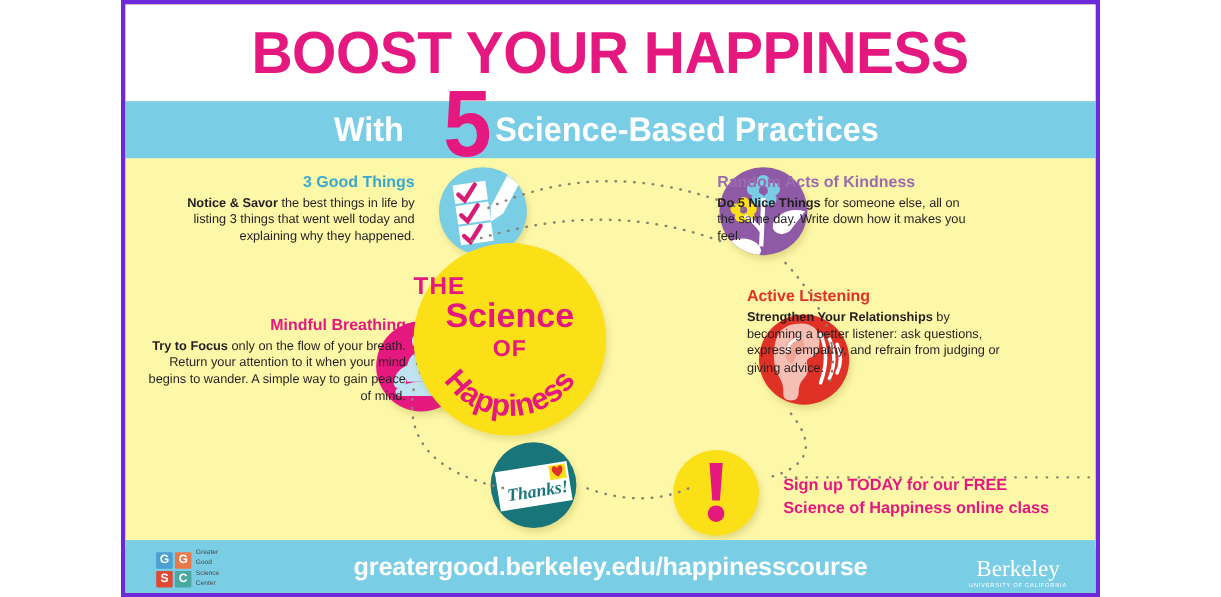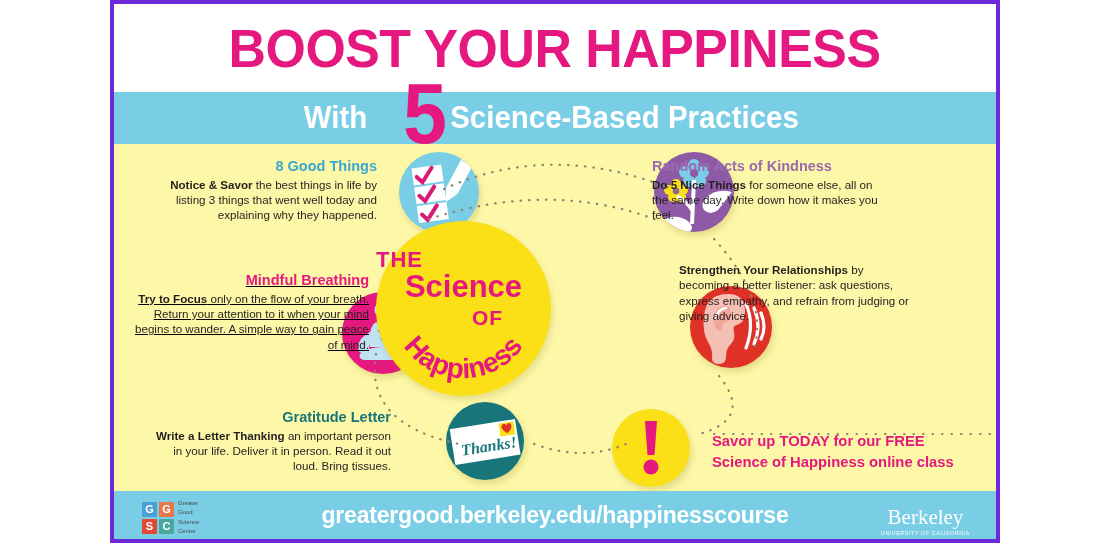--- a/index.html
+++ b/index.html
@@ -135,21 +135,20 @@
     color: #e5187f;
   }
   .cc-of {
     position: absolute;
     top: 85px; left: 0; width: 100%;
     text-align: center;
     font-weight: 700;
     font-size: 21px;
     color: #e5187f;
     letter-spacing: 1px;
-    margin-left: 24px;
   }
   .cc-happiness-svg {
     position: absolute;
     left: 0; top: 0;
     width: 175px; height: 175px;
   }
   .cc-happiness-svg text {
     font-family: "Liberation Sans", sans-serif;
     font-weight: 700;
     font-size: 28px;
@@ -184,21 +183,21 @@
     overflow: hidden;
   }
 
   
   #p-three-good { left: 28px;  top: 14px;  }
   #ic-three-good{ left: 285px; top: 8px; width: 80px; height: 80px; background:#79cde4; }
 
   #p-kindness   { left: 538px; top: 14px;  }
   #ic-kindness  { left: 540px; top: 8px;  width: 80px; height: 80px; background:#8e5aa5; }
 
-  #p-breathing  { left: 20px;  top: 128px; text-decoration: underline; }
+  #p-breathing  { left: 20px;  top: 144px; }
   #ic-breathing { left: 228px; top: 148px; width: 82px; height: 82px; background:#e5187f; }
 
   #p-listening  { left: 565px; top: 118px; }
   #ic-listening { left: 576px; top: 142px; width: 82px; height: 82px; background:#e03127; }
 
   #p-gratitude  { left: 42px;  top: 265px; }
   #ic-gratitude { left: 332px; top: 258px; width: 78px; height: 78px; background:#18767a; }
 
   #ic-cta { left: 498px; top: 265px; width: 78px; height: 78px; background:#fbdf17; }
   #cta-text {
@@ -329,21 +328,21 @@
             <path id="arcpath" d="M 18 104 A 72 72 0 0 0 157 104"></path>
           </defs>
           <text>
             <textPath href="#arcpath" startOffset="50%" text-anchor="middle">Happiness</textPath>
           </text>
         </svg>
       </div>
     </div>
 
     <div class="practice p-text align-right" id="p-three-good">
-      <div class="p-title" style="color:#3aa8d0">8 Good Things</div>
+      <div class="p-title" style="color:#3aa8d0">3 Good Things</div>
       <div class="p-body">
         <b>Notice &amp; Savor</b><span> the best things in life by listing 3 things that went well today and explaining why they happened.</span>
       </div>
     </div>
     <div class="icon-circle" id="ic-three-good">
       <svg viewBox="0 0 80 80" width="80" height="80">
         <g transform="rotate(-8 40 40)">
           <rect x="16" y="13" width="30" height="17" fill="#ffffff"></rect>
           <rect x="16" y="32" width="30" height="17" fill="#ffffff"></rect>
           <rect x="16" y="51" width="30" height="17" fill="#ffffff"></rect>
@@ -402,64 +401,59 @@
           <circle cx="41" cy="18" r="8.5"></circle>
           <path d="M41 27 q -11 2 -13 14 q -1 8 0 14 l26 0 q 1 -6 0 -14 q -2 -12 -13 -14 z"></path>
           <path d="M28 40 q -12 6 -12 16 q 0 5 5 5 q 5 0 6 -5 q 1 -7 5 -10 z"></path>
           <path d="M54 40 q 12 6 12 16 q 0 5 -5 5 q -5 0 -6 -5 q -1 -7 -5 -10 z"></path>
           <path d="M18 62 q 8 -7 23 -7 q 15 0 23 7 q 2 5 -4 6 l-38 0 q -6 -1 -4 -6 z"></path>
         </g>
       </svg>
     </div>
 
     <div class="practice p-text align-left" id="p-listening">
+      <div class="p-title" style="color:#e03127">Active Listening</div>
       <div class="p-body">
         <b>Strengthen Your Relationships</b><span> by becoming a better listener: ask questions, express empathy, and refrain from judging or giving advice.</span>
       </div>
     </div>
     <div class="icon-circle" id="ic-listening">
       <svg viewBox="0 0 82 82" width="82" height="82">
         <path d="M38 8 q -22 0 -24 22 q -2 16 4 26 q 5 8 4 16 q 0 6 7 6 q 7 0 7 -7
                  q 0 -8 4 -12 q 6 -6 4 -13 q -2 -6 3 -7 q 8 -2 8 -14 q 0 -17 -17 -17 z" fill="#f5bfb4"></path>
         <path d="M36 20 q -11 0 -12 12 q -1 9 4 12 q 4 2 4 -2 q 0 -5 4 -6 q 6 -2 5 -9 q -1 -7 -5 -7 z" fill="#f0a596"></path>
         <g fill="none" stroke="#ffffff" stroke-width="3.2" stroke-linecap="round">
           <path d="M56 18 q 9 20 0 44"></path>
           <path d="M64 22 q 8 18 0 36"></path>
           <path d="M71 27 q 6 14 0 26"></path>
         </g>
         <path d="M36 22 q -9 1 -10 11" stroke="#ffffff" stroke-width="2.6" fill="none" stroke-linecap="round"></path>
       </svg>
     </div>
 
-    <div class="practice p-text align-right" id="p-gratitude">
-      <div class="p-title" style="color:#18767a">Gratitude Letter</div>
-      <div class="p-body">
-        <b>Write a Letter Thanking</b><span> an important person in your life. Deliver it in person. Read it out loud. Bring tissues.</span>
-      </div>
-    </div>
     <div class="icon-circle" id="ic-gratitude">
       <svg viewBox="0 0 78 78" width="78" height="78">
         <g transform="rotate(-9 39 39)">
           <rect x="6" y="22" width="66" height="36" fill="#ffffff"></rect>
           <rect x="55" y="24" width="15" height="13" fill="#fbdf17"></rect>
           <path d="M62.5 35 q -5 -4 -5 -7 q 0 -3 2.5 -3 q 1.7 0 2.5 2 q 0.8 -2 2.5 -2
                    q 2.5 0 2.5 3 q 0 3 -5 7 z" fill="#e03127"></path>
           <text x="14" y="50" font-family="Liberation Serif, serif" font-style="italic" font-size="16" font-weight="700" fill="#18767a">Thanks!</text>
         </g>
       </svg>
     </div>
 
     <div class="icon-circle" id="ic-cta">
       <svg viewBox="0 0 78 78" width="78" height="78">
         <path d="M33 12 l12 0 l-2.5 34 l-7 0 z" fill="#e5187f"></path>
         <circle cx="39" cy="58" r="7.5" fill="#e5187f"></circle>
       </svg>
     </div>
     <div id="cta-text">
-      <div>Savor up TODAY for our FREE</div>
+      <div>Sign up TODAY for our FREE</div>
       <div>Science of Happiness online class</div>
     </div>
 
   </div>
 
   <div class="footer">
     <div class="ggsc-logo">
       <div class="ggsc-grid">
         <div class="ggsc-tile" style="background:#4a9fd4">G</div>
         <div class="ggsc-tile" style="background:#e8784a">G</div>

